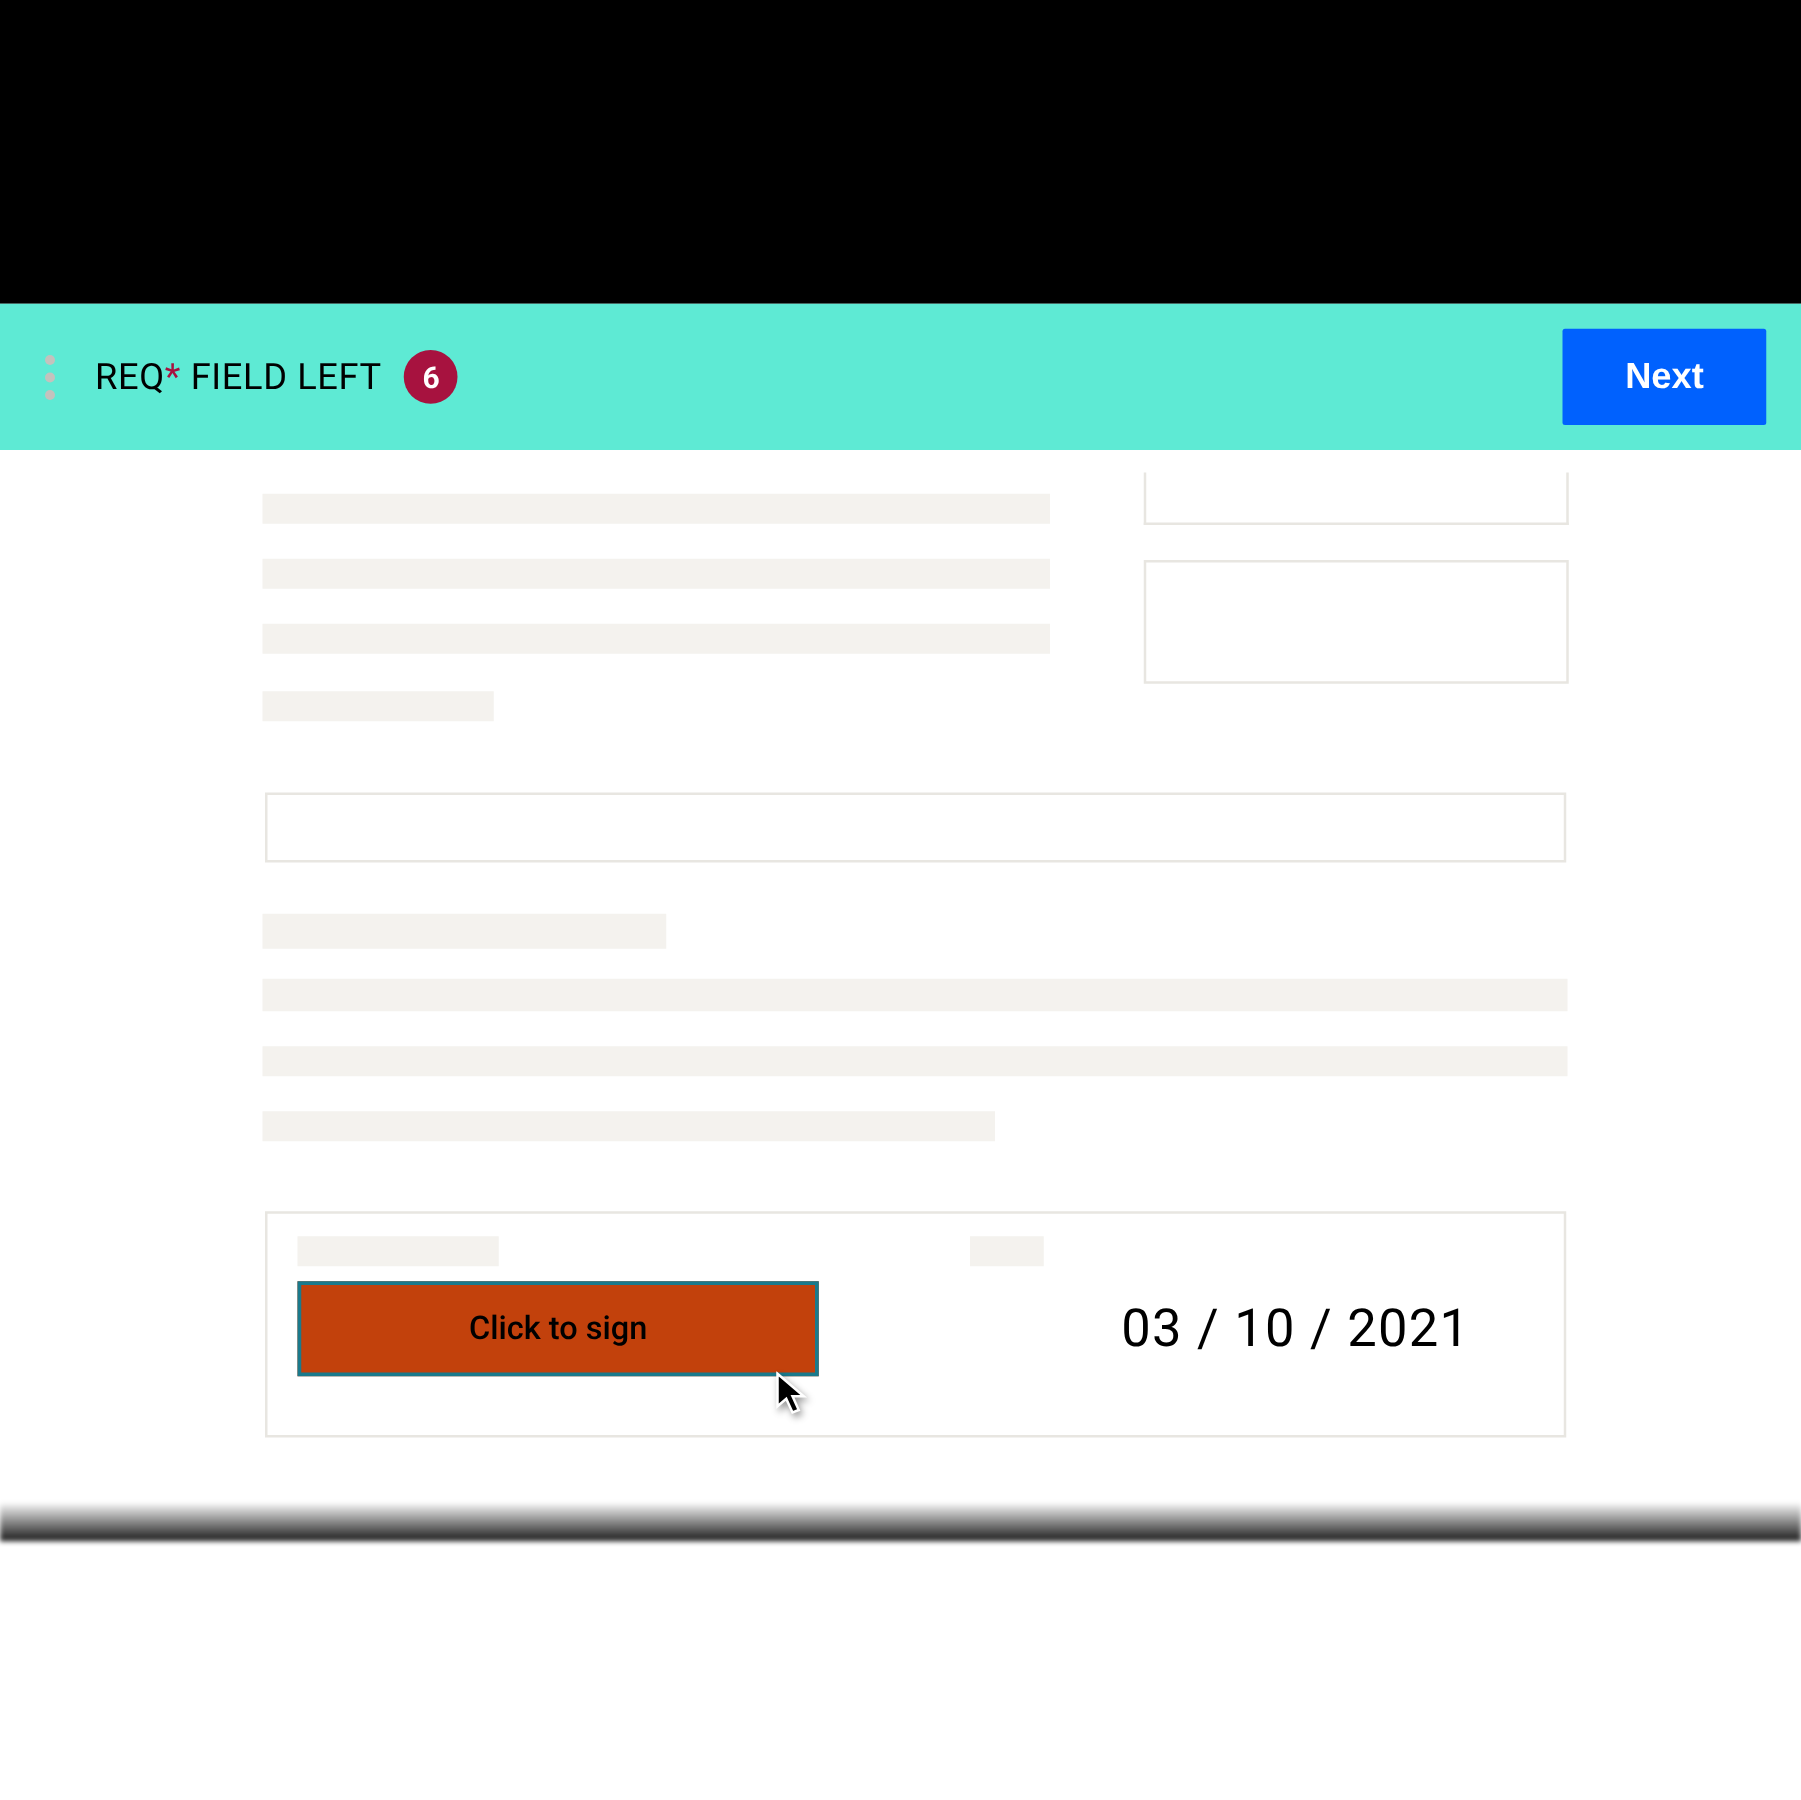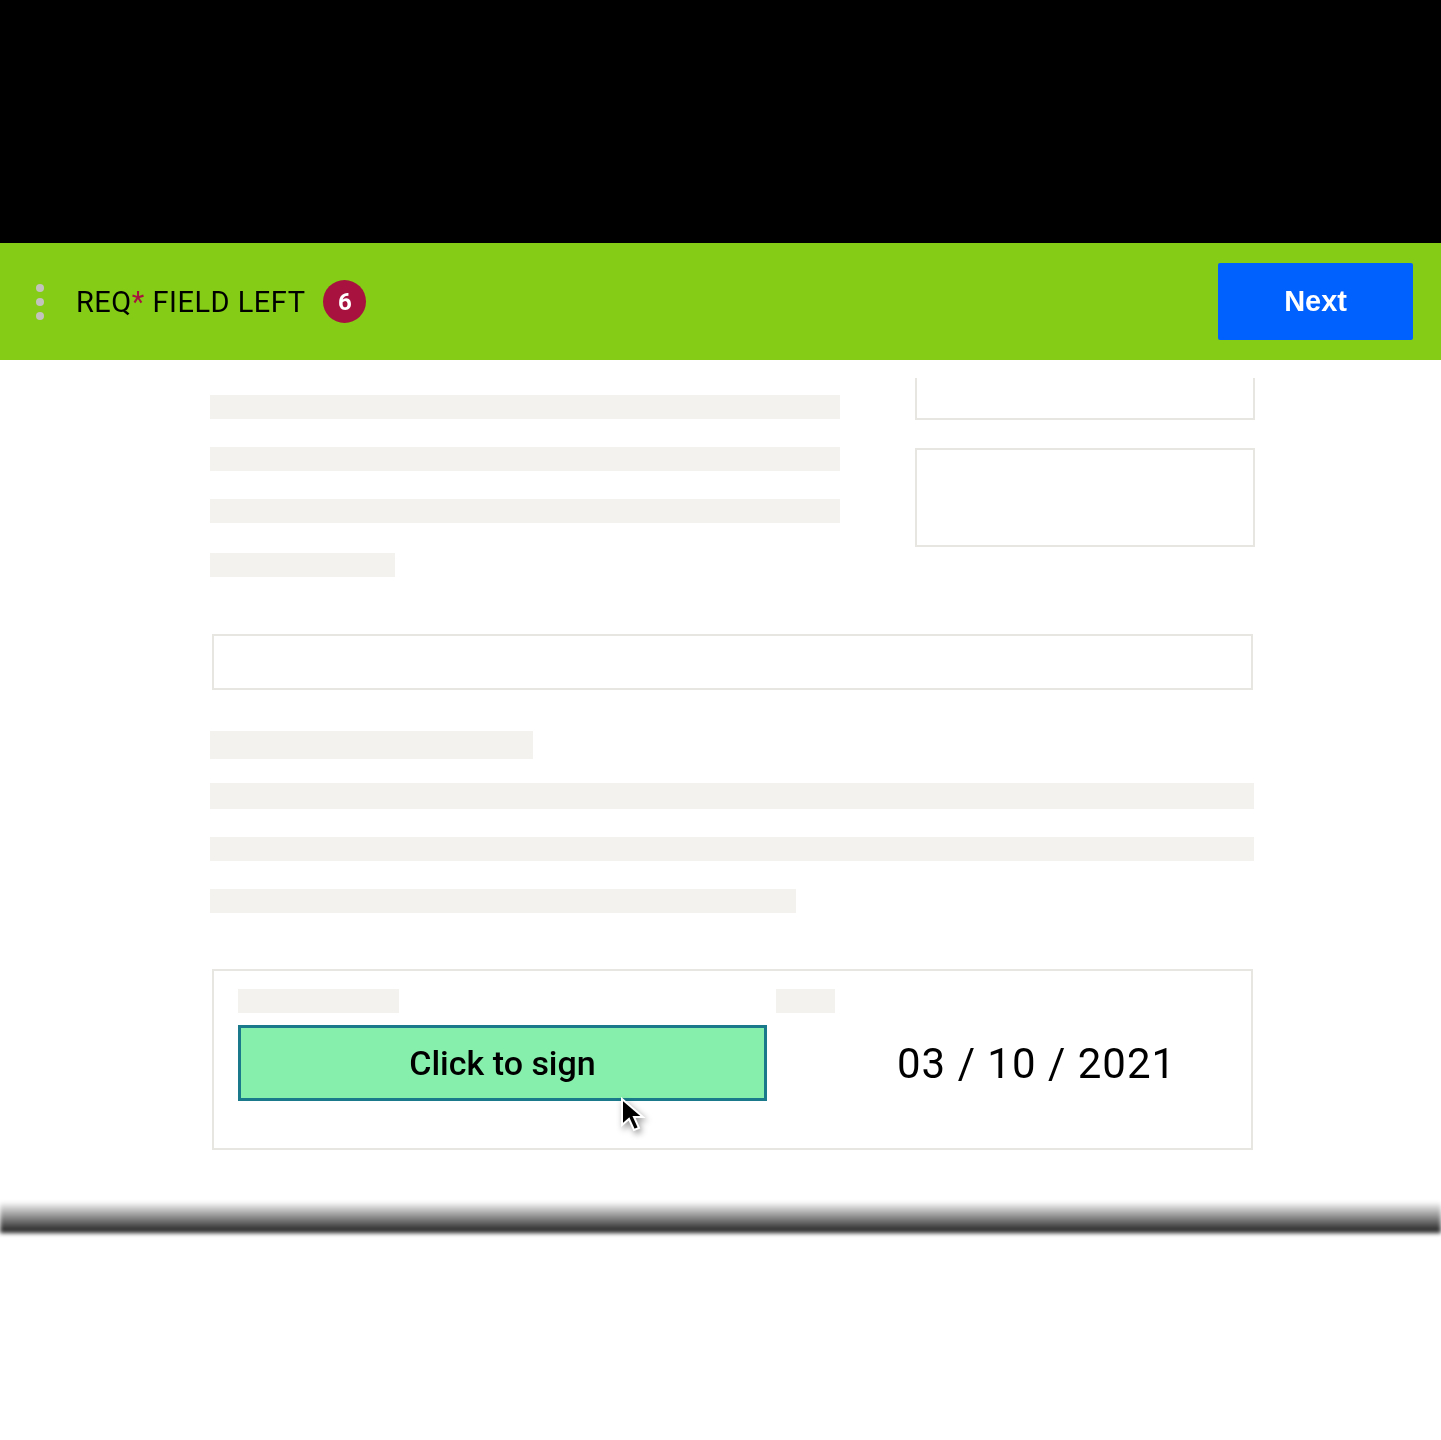--- a/index.html
+++ b/index.html
@@ -18,21 +18,21 @@
     
     .black-top {
       width: 100%;
       height: 243px;
       background: #000;
     }
     
     .header-bar {
       width: 100%;
       height: 117px;
-      background: #84cc16;
+      background: #5eead4;
       display: flex;
       align-items: center;
       justify-content: space-between;
       padding: 0 28px 0 36px;
     }
     
     .header-left {
       display: flex;
       align-items: center;
       gap: 32px;
@@ -79,21 +79,21 @@
       align-items: center;
       justify-content: center;
       font-size: 24px;
       font-weight: 700;
     }
     
     .next-button {
       background: #0061fe;
       color: #fff;
       border: none;
-      padding: 22px 66px;
+      padding: 22px 50px;
       font-size: 29px;
       font-weight: 600;
       cursor: pointer;
       border-radius: 2px;
     }
     
     .document-area {
       width: 100%;
       background: #fff;
       padding: 20px 0 0 0;
@@ -181,28 +181,28 @@
       top: 18px;
       width: 59px;
       height: 24px;
       background: #f4f2ee;
     }
     
     .sign-button {
       position: absolute;
       left: 24px;
       top: 54px;
-      width: 529px;
+      width: 417px;
       height: 76px;
       border: 3px solid #1a7a8c;
-      background: #86efac;
+      background: #c2410c;
       display: flex;
       align-items: center;
       justify-content: center;
-      font-size: 34px;
+      font-size: 26px;
       font-weight: 500;
       color: #000;
       cursor: pointer;
     }
     
     .date-value {
       position: absolute;
       left: 683px;
       top: 68px;
       font-size: 42px;

